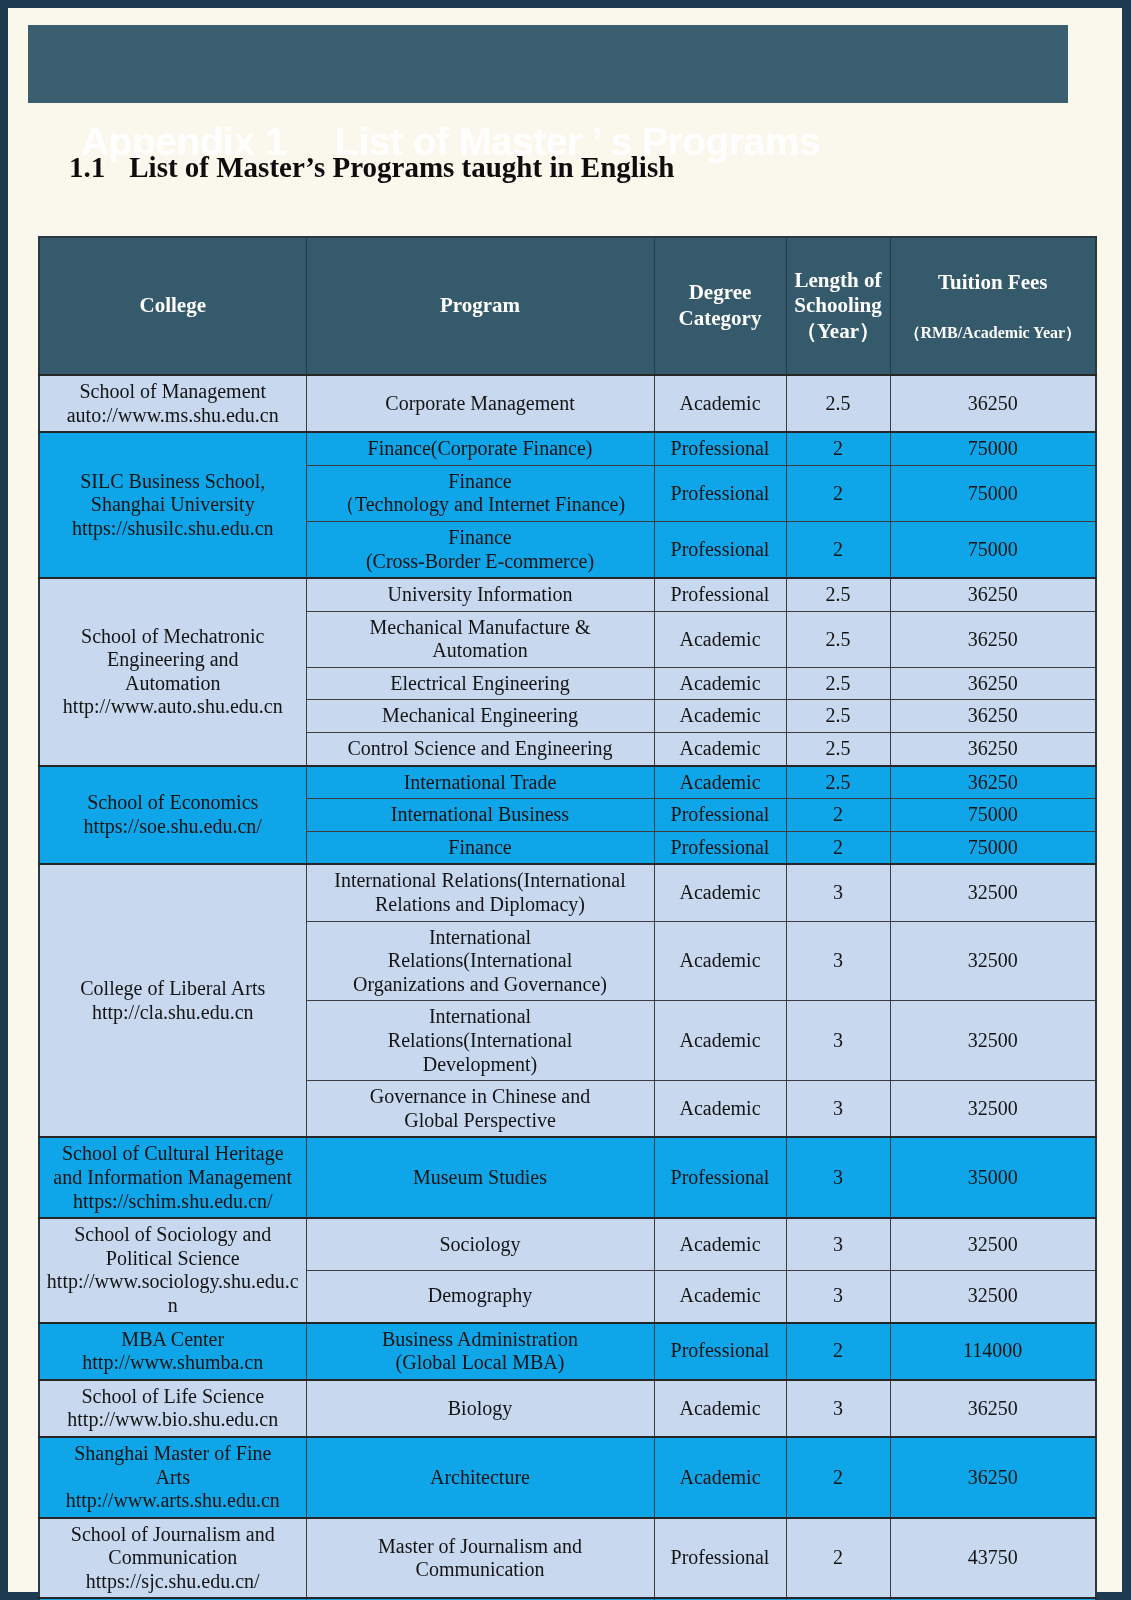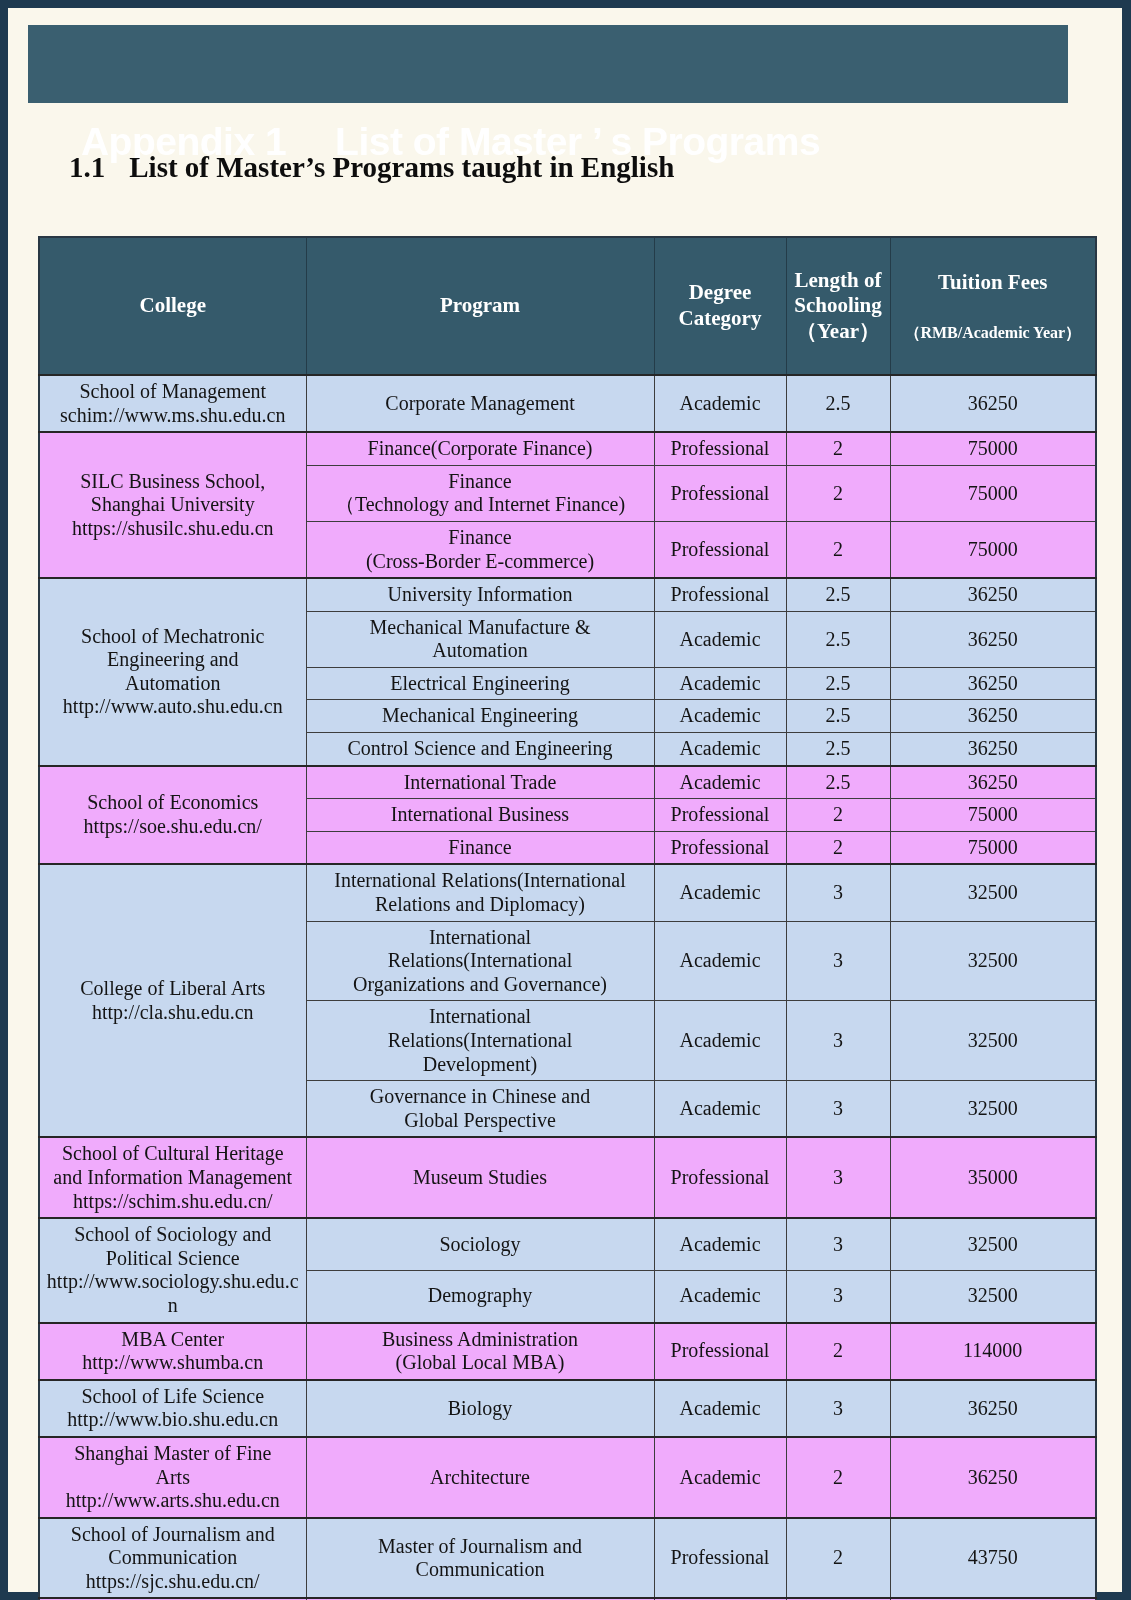--- a/index.html
+++ b/index.html
@@ -75,21 +75,21 @@
   td {
     border: 1px solid #3d3d3d;
     text-align: center;
     vertical-align: middle;
     font-size: 20px;
     line-height: 1.18;
     color: #141414;
     padding: 4px 5px;
   }
   tr.row-blue td   { background: #c7d8ef; }
-  tr.row-orange td { background: #f0abfc; }
+  tr.row-orange td { background: #0ea5e9; }
   tr.group-start td { border-top: 2px solid #262626; }
   td.col-program { white-space: pre-line; margin-left: 37px; }
   .college-name { white-space: pre-line; text-align: center; }
   .college-url  { word-break: break-all; overflow-wrap: anywhere; }
   td.col-length, td.col-fee, td.col-degree { white-space: nowrap; overflow: hidden; }
 </style>
 </head>
 <body>
 
 <div class="page">
@@ -122,21 +122,21 @@
         <th>
           <div>Tuition Fees</div>
           <div class="th-sub">（RMB/Academic Year）</div>
         </th>
       </tr>
     </thead>
     <tbody>
         <tr class="row-blue group-start">
           <td rowspan="1" class="col-college">
             <div class="college-name">School of Management</div>
-            <div class="college-url">schim://www.ms.shu.edu.cn</div>
+            <div class="college-url">auto://www.ms.shu.edu.cn</div>
           </td>
           <td class="col-program">Corporate Management</td>
           <td class="col-degree">Academic</td>
           <td class="col-length">2.5</td>
           <td class="col-fee">36250</td>
         </tr>
         <tr class="row-orange group-start">
           <td rowspan="3" class="col-college">
             <div class="college-name">SILC Business School,
 Shanghai University</div>

